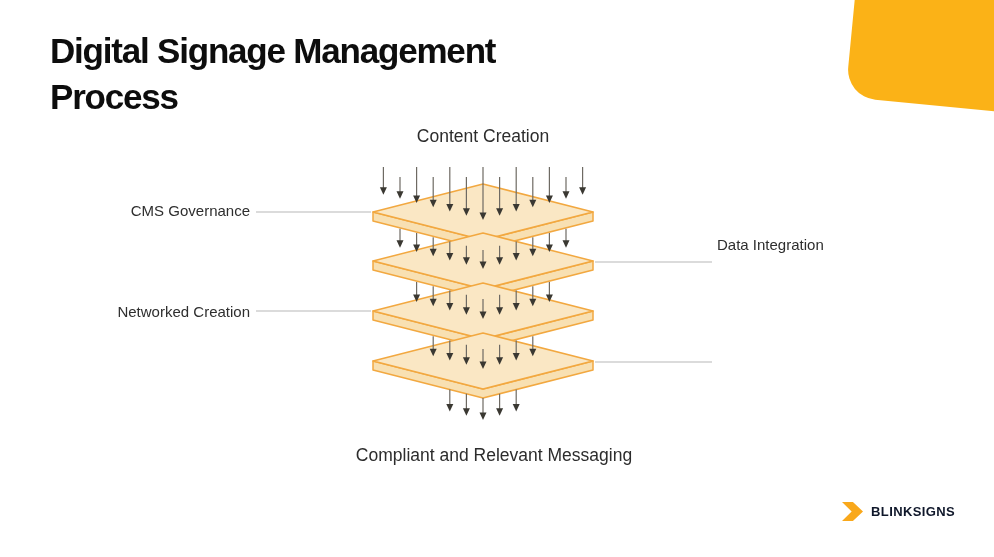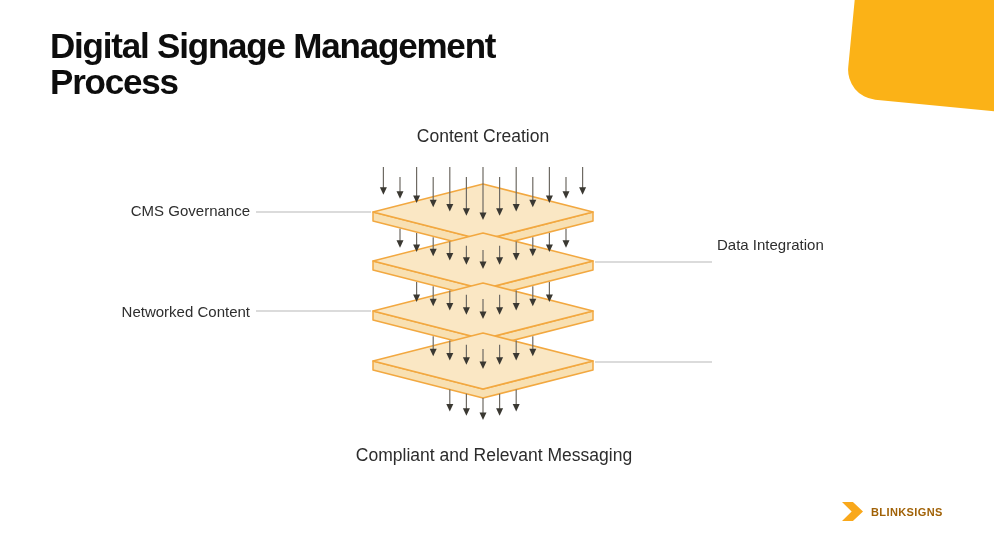--- a/index.html
+++ b/index.html
@@ -22,21 +22,21 @@
     transform: rotate(5.5deg);
   }
   .page-title {
     position: absolute;
     left: 50px;
     top: 28px;
     width: 490px;
     font-size: 35px;
     font-weight: 700;
     letter-spacing: -1.2px;
-    line-height: 36px;
+    line-height: 46px;
     color: #0d0d0d;
   }
   .diagram-svg {
     position: absolute;
     left: 0;
     top: 0;
     z-index: 1;
   }
   .dg-label {
     position: absolute;
@@ -68,24 +68,24 @@
     align-items: center;
     gap: 8px;
     z-index: 2;
   }
   .brand-chevron {
     width: 21px;
     height: 19px;
     clip-path: polygon(0 0, 52% 0, 100% 50%, 52% 100%, 0 100%, 46% 50%);
   }
   .brand-name {
-    font-size: 11px;
+    font-size: 13px;
     font-weight: 700;
     letter-spacing: 0.4px;
-    color: #a16207;
+    color: #0f172a;
   }
 </style>
 </head>
 <body>
 
 <div class="slide">
 
   <div class="corner-accent" style="background: rgb(251, 178, 23);"></div>
 
   <h1 class="page-title">Digital Signage Management Process</h1>
@@ -194,21 +194,21 @@
       <line x1="516.2" y1="389.5490909090909" x2="516.2" y2="405.0490909090909" stroke="#6E6A63" stroke-width="1.2"></line>
       <polygon points="512.7,404.0490909090909 519.7,404.0490909090909 516.2,411.5490909090909" fill="#3A3832"></polygon>
     </svg>
 
   <div class="dg-label big input-label">Content Creation</div>
 
   <div class="dg-label right-align label-cms">CMS Governance</div>
 
   <div class="dg-label label-data">Data Integration</div>
 
-  <div class="dg-label right-align label-networked">Networked Content</div>
+  <div class="dg-label right-align label-networked">Networked Creation</div>
 
 
   <div class="dg-label big output-label">Compliant and Relevant Messaging</div>
 
   <div class="brand-logo">
     <span class="brand-chevron" style="background: rgb(249, 168, 27);"></span>
     <span class="brand-name">BLINKSIGNS</span>
   </div>
 
 </div>

